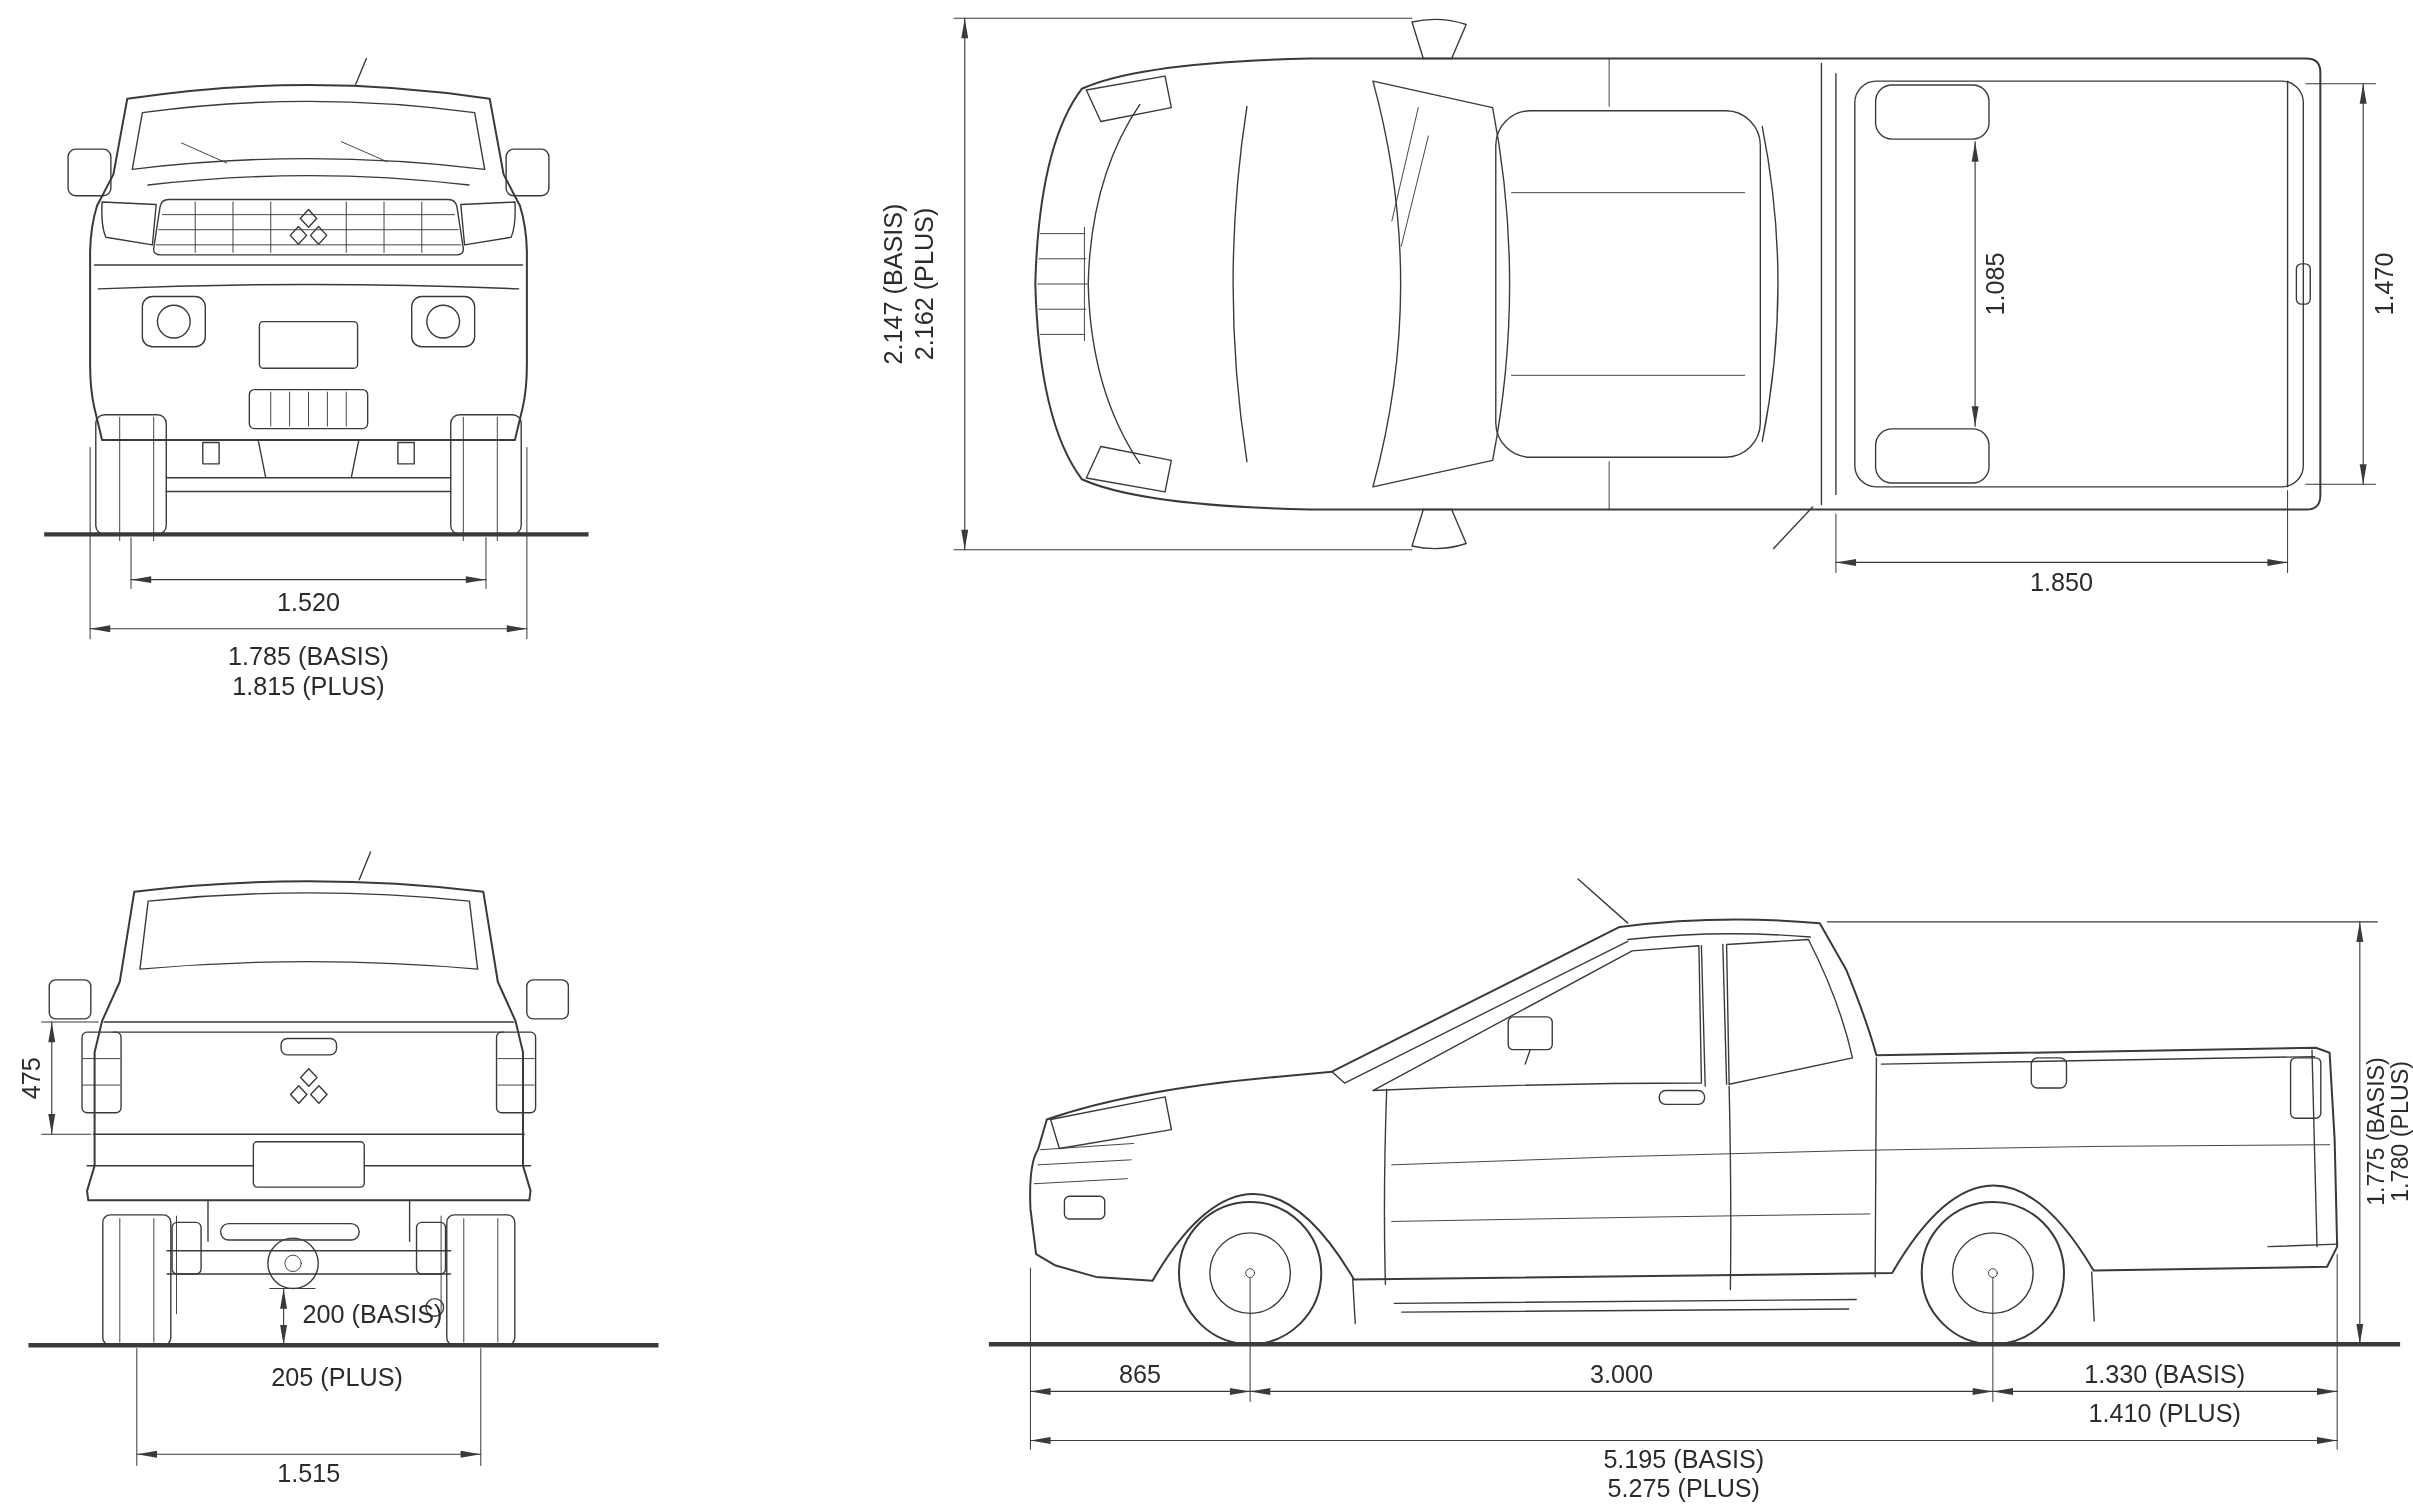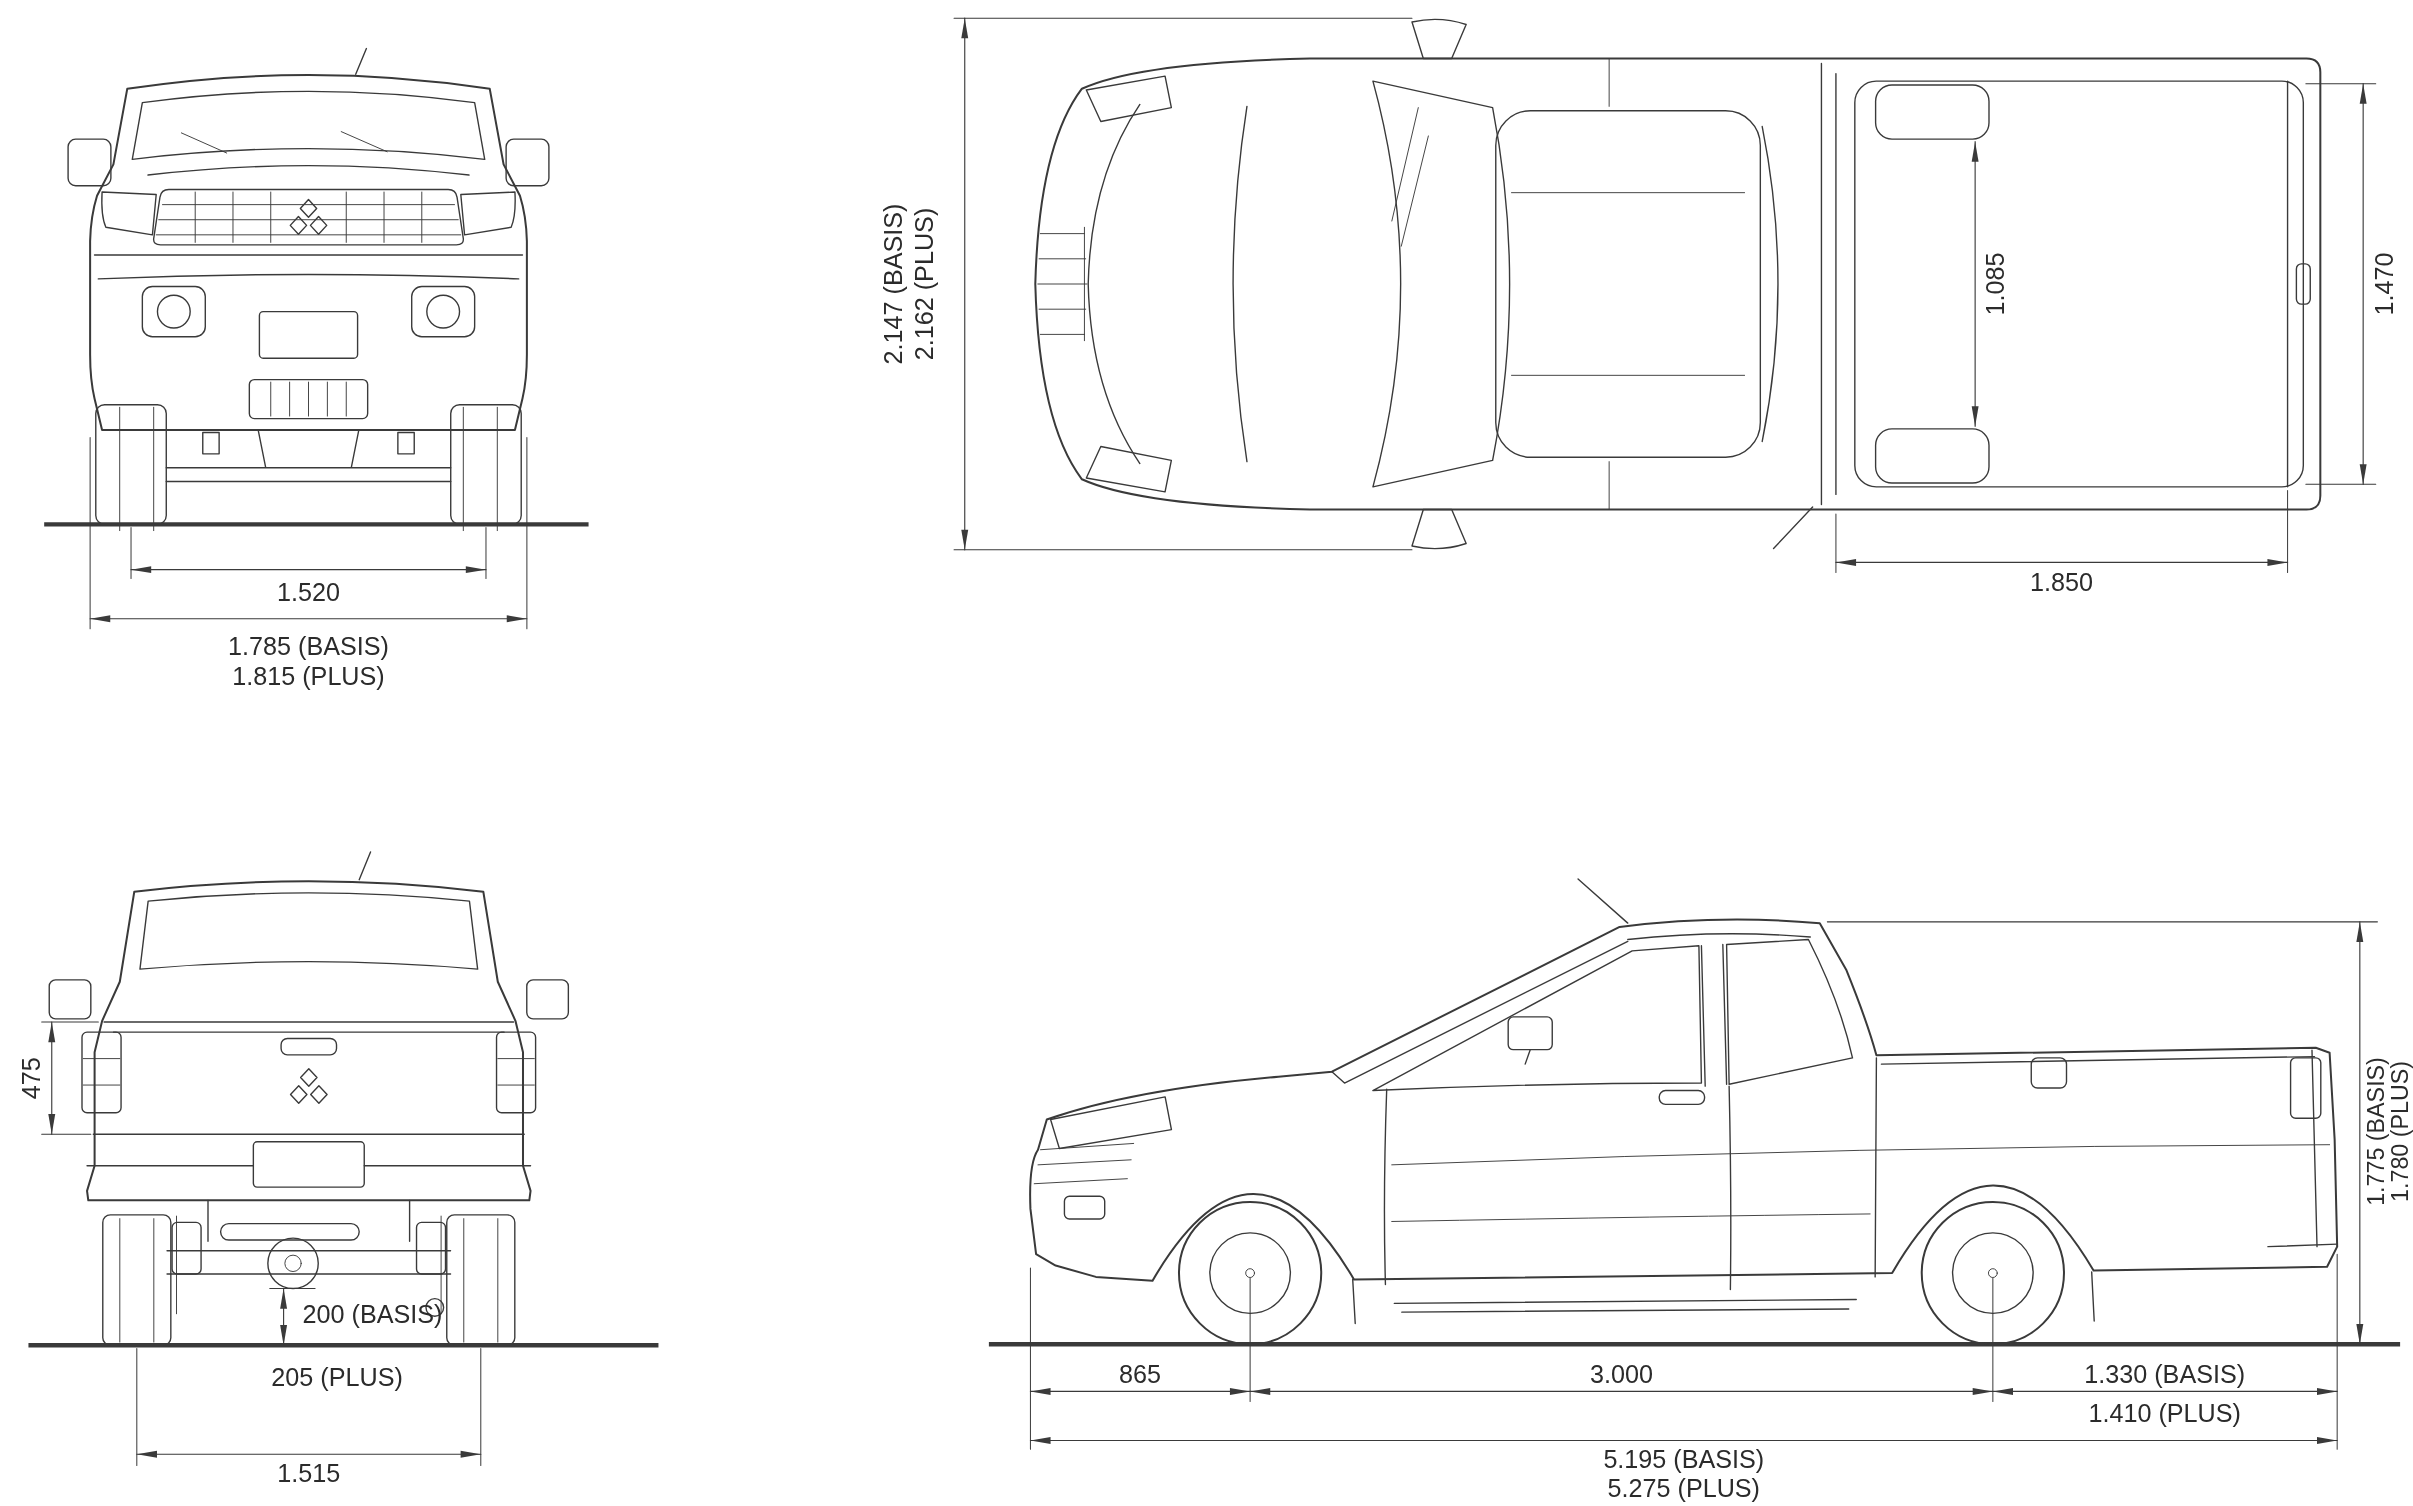--- a/index.html
+++ b/index.html
@@ -15,21 +15,21 @@
   .dim{stroke-width:1.8px;}
   .ext{stroke-width:1.6px;}
   .ground{stroke-width:7px;stroke-linecap:butt;}
   text{fill:#2b2b2b;stroke:none;font-size:40px;text-anchor:middle;}
   .ts{text-anchor:start;}
   .t36{font-size:37px;}
 </style>
 </head>
 <body>
 
-<div class="view" style="left:19px;top:27px;">
+<div class="view" style="left:19px;top:37px;">
 <svg width="579" height="680" viewBox="0 0 920 1080">
   <defs>
     <marker id="mF" markerUnits="userSpaceOnUse" markerWidth="34" markerHeight="14" viewBox="0 0 34 14" refX="33" refY="7" orient="auto-start-reverse">
       <path d="M33,7 L1,1.5 L1,12.5 Z" style="fill:#3a3a3a;stroke:none"></path>
     </marker>
   </defs>
 
   <g>
     <line class="ground" x1="40" y1="790" x2="905" y2="790"></line>
     <rect class="d" x="122" y="600" width="112" height="190" rx="14"></rect>

